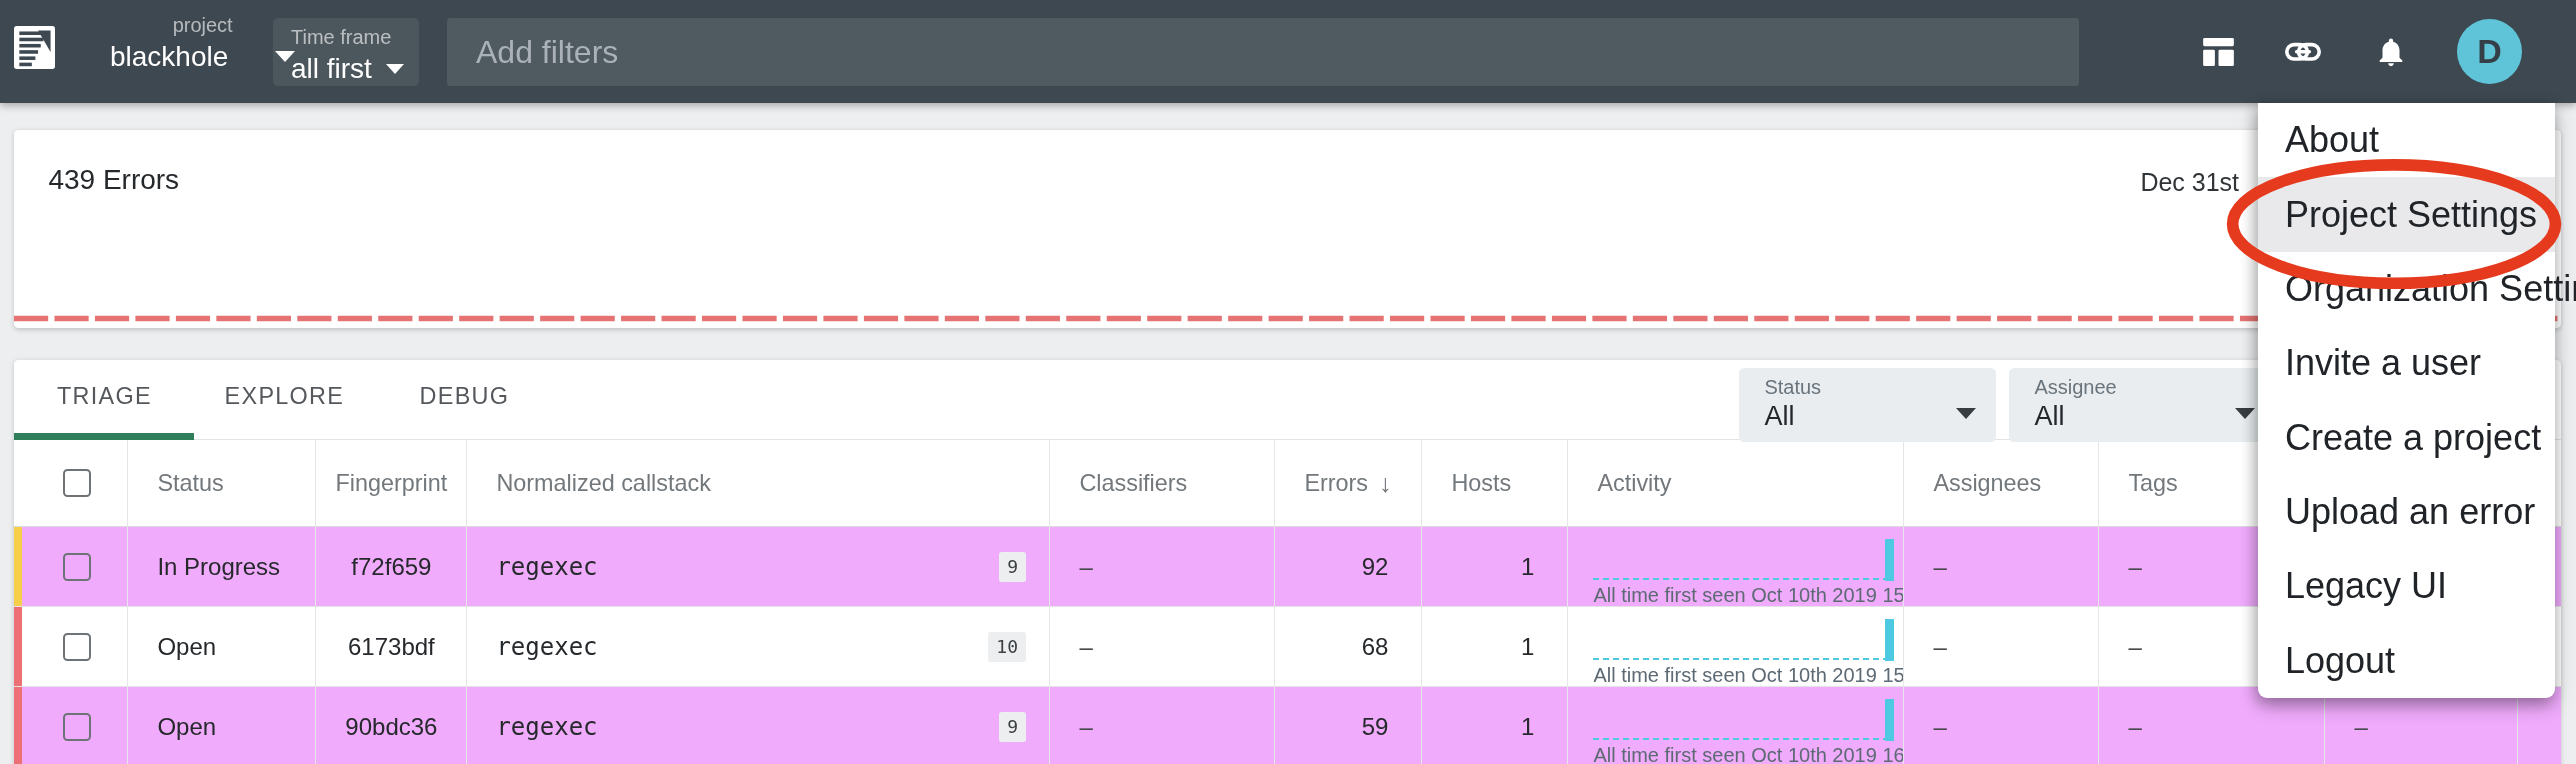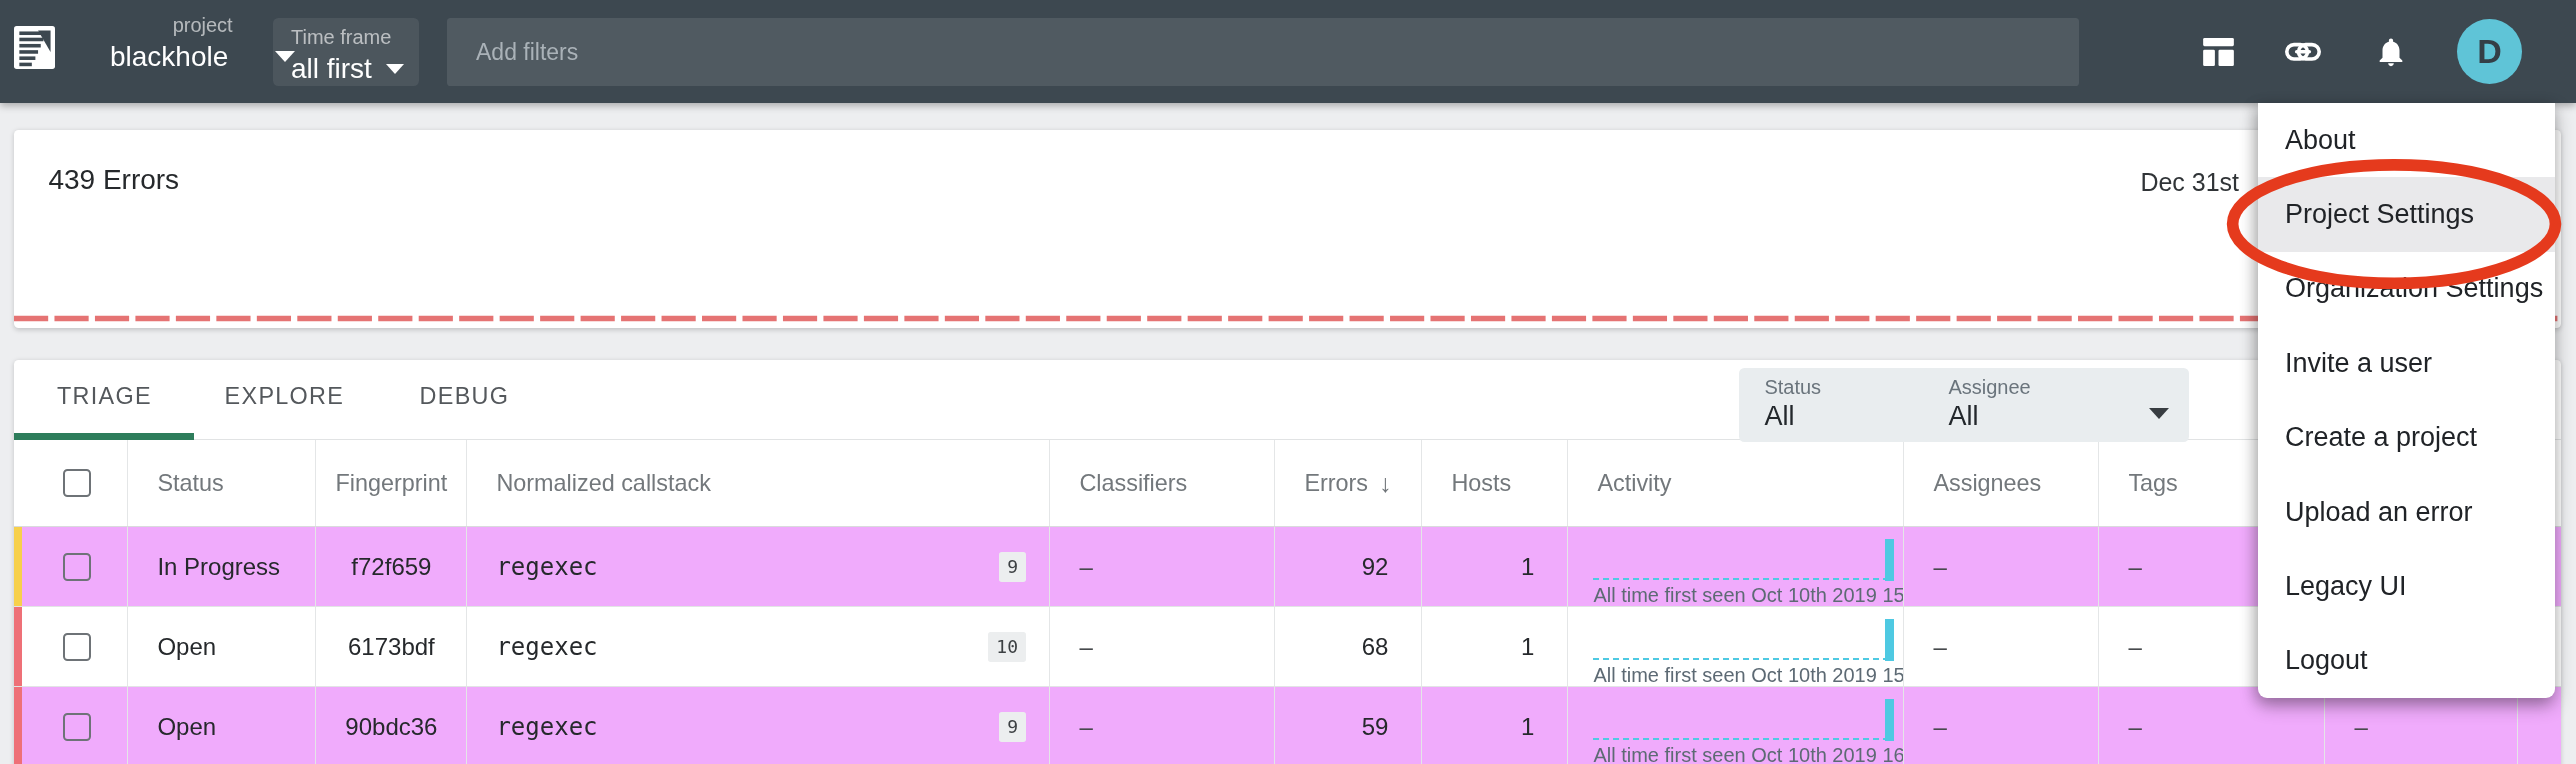--- a/index.html
+++ b/index.html
@@ -19,21 +19,21 @@
                 border-right:10px solid transparent; border-top:11.7px solid #fff; }
   .proj-sel .caret-down { margin-left:47px; }
   .tf-sel { position:absolute; left:273px; top:18px; width:146px; height:68px;
             background:rgba(255,255,255,.08); border-radius:5.4px; color:#fff;
             padding:8px 0 0 18px; cursor:pointer; }
   .tf-sel .sel-value-row { margin-top:1.8px; }
   .tf-sel .caret-down { margin-left:14.4px; border-left-width:9px; border-right-width:9px; border-top-width:10.8px; }
   .filters-box { position:absolute; left:447px; top:18px; width:1632px; height:68px;
                  background:rgba(255,255,255,.10); border-radius:3.6px; }
   .filters-box input { width:100%; height:100%; background:transparent; border:none; outline:none;
-                       padding-left:29px; font-size:23px; color:#fff;
+                       padding-left:29px; font-size:32px; color:#fff;
                        font-family:"Liberation Sans", sans-serif; }
   .filters-box input::placeholder { color:#aab2b8; opacity:1; }
   .icon-btn { position:absolute; cursor:pointer; }
   .avatar { position:absolute; left:2457px; top:19px; width:65px; height:65px; border-radius:50%;
             background:var(--avatar); display:flex; align-items:center; justify-content:center;
             font-size:34px; font-weight:600; color:#343f47; cursor:pointer; }
 
   
   .summary-card { position:absolute; left:14.4px; top:130px; width:2547px; height:198px;
                   background:#fff; border-radius:4.5px; box-shadow:0 1.8px 5.4px rgba(0,0,0,.18); }
@@ -50,21 +50,21 @@
          font-size:23.4px; letter-spacing:1.3px; color:#54585c; cursor:pointer; }
   .tab-underline { position:absolute; left:0; top:73px; width:180px; height:7.2px; background:var(--tab-green); }
 
   .filter-box { position:absolute; top:8px; height:74px; background:#e9edef; border-radius:5.4px;
                 cursor:pointer; z-index:5; }
   .filter-box .f-label { position:absolute; left:25px; top:8px; font-size:20px; color:#6a747c; }
   .filter-box .f-value { position:absolute; left:25px; top:33px; font-size:27px; color:#23282c; }
   .filter-box .caret-dark { position:absolute; right:20px; top:40px; width:0; height:0;
       border-left:10px solid transparent; border-right:10px solid transparent; border-top:11.7px solid #383d41; }
   .status-box { left:1725px; width:257px; }
-  .assignee-box { left:1909px; width:266px;text-align:right; }
+  .assignee-box { left:1995px; width:266px;text-align:right; }
 
   
   .grid-row { display:grid; grid-template-columns:114px 188px 151px 583px 225px 147px 146px 336px 195px 226px 193px 43px; }
   .cell { position:relative; display:flex; align-items:center; border-right:1.8px solid #e4e6e7;
           font-size:24px; color:#26292c; overflow:hidden; }
   .cell.filler { border-right:none; }
   .thead { height:87px; border-bottom:1.8px solid #d9dbdc; }
   .thead .cell { color:#73787c; font-size:23.4px; }
   .pad { padding-left:29px; }
   .center { justify-content:center; }
@@ -81,21 +81,21 @@
                   background:#eceeef; color:#3c4043; font-size:18px; padding:4.5px 8px; border-radius:2.7px; }
   .dash { color:#46494c; }
   .spark-line { position:absolute; left:25px; right:14.4px; top:51px; border-top:2.7px dashed var(--teal); }
   .spark-bar { position:absolute; right:9px; top:11.7px; width:9px; height:42px; background:var(--teal); }
   .spark-caption { position:absolute; left:25px; top:57px; font-size:20px; color:#5d6a74; white-space:nowrap; }
 
   
   .menu { position:absolute; left:2258px; top:103px; width:297px; height:595px; background:#fff;
           border-radius:0 0 9px 9px; box-shadow:0 7.2px 18px rgba(0,0,0,.3), -3.6px 3.6px 12.6px rgba(0,0,0,.15);
           z-index:50; display:flex; flex-direction:column; }
-  .menu-item { flex:1; display:flex; align-items:center; padding-left:27px; font-size:27px;
+  .menu-item { flex:1; display:flex; align-items:center; padding-left:27px; font-size:36px;
                color:#202327; cursor:pointer; white-space:nowrap; }
   .menu-item.highlight { background:#e9e9eb; }
 
   
   .annotation { position:absolute; left:2217px; top:155px; width:355px; height:139px; z-index:60;
                 pointer-events:none; }
   .annotation ellipse { fill:none; stroke:var(--annotation-red); stroke-width:13; }
 
   .white-icon { fill:#fff; }
   .white-stroke { fill:none; stroke:#fff; stroke-width:4; stroke-linecap:round; }

